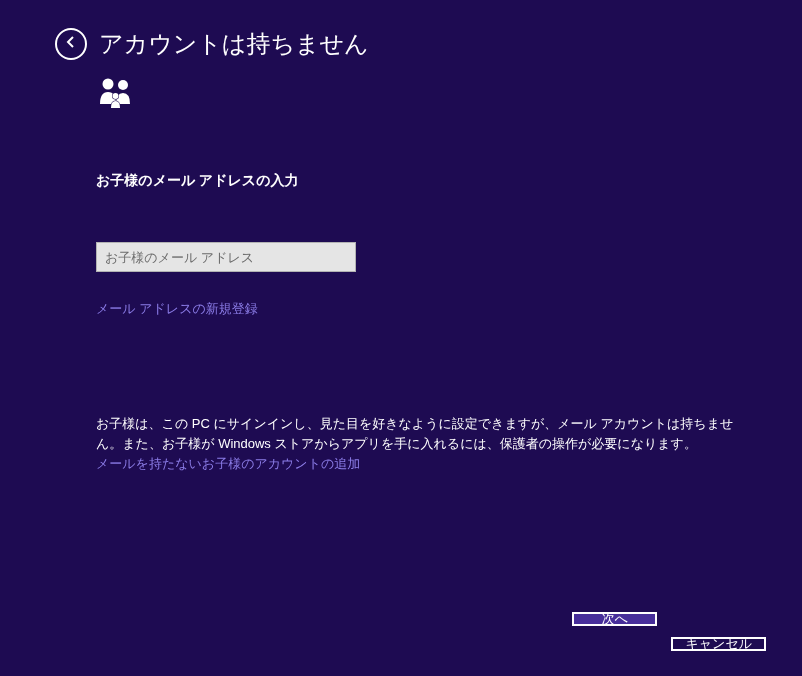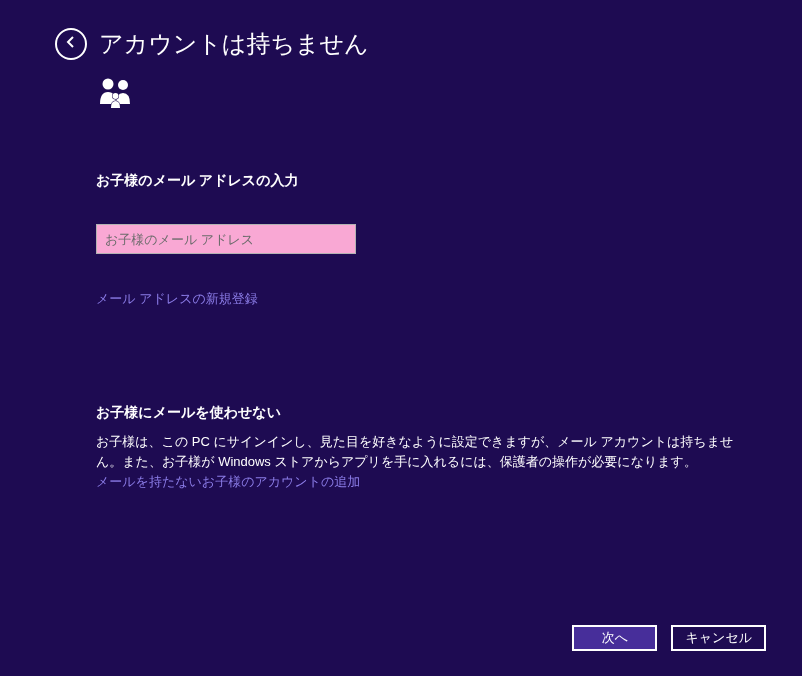--- a/index.html
+++ b/index.html
@@ -74,71 +74,72 @@
       margin-bottom: 10px;
       font-family: Liberation Serif, serif;
     }
     .section-text {
       font-size: 13px;
       line-height: 1.55;
     }
     .email-input {
       width: 260px;
       height: 30px;
-      background: #f9a8d4;
+      background: #e5e5e5;
       border: 1px solid #b3b3b3;
       padding: 0 8px;
       font-size: 13px;
       color: #333333;
-      margin-top: 34px;
+      margin-top: 52px;
       display: block;
       outline: none;
     }
     .email-input::placeholder {
       color: #6b6b6b;
     }
     .link {
       color: #8c7de8;
       font-size: 13px;
       display: inline-block;
       cursor: pointer;
       text-decoration: none;
     }
     .link-1 {
-      margin-top: 36px;
+      margin-top: 28px;
     }
     .link-2 {
     }
     .footer {
       position: absolute;
       bottom: 25px;
       right: 36px;
       display: flex;
       gap: 14px;
     }
     .btn {
       min-width: 85px;
-      height: 26px;
+      height: 14px;
       font-size: 13px;
       display: flex;
       align-items: center;
       justify-content: center;
       cursor: pointer;
       color: #ffffff;
       font-family: inherit;
     }
     .btn-primary {
       background-color: #472e9a;
       border: 2px solid #ffffff;
       padding: 0 24px;
     }
     .btn-secondary {
       background-color: transparent;
       border: 2px solid #ffffff;
       padding: 0 12px;
+      margin-top: 25px;
     }
   </style>
 </head>
 <body>
 
 <div class="header">
   <div class="back-button">
     <span>
       <svg viewBox="0 0 16 16" fill="none" stroke="#ffffff" stroke-width="2">
         <path d="M10 3 L5 8 L10 13"></path>
@@ -163,21 +164,20 @@
   </span>
 </div>
 
 <div class="section section-1">
   <div class="section-title">お子様のメール アドレスの入力</div>
   <input type="text" class="email-input" placeholder="お子様のメール アドレス" style="">
   <a class="link link-1">メール アドレスの新規登録</a>
 </div>
 
 <div class="section section-2">
-  <div class="section-title">お子様にメールを使わせない</div>
   <p class="section-text">お子様は、この PC にサインインし、見た目を好きなように設定できますが、メール アカウントは持ちません。また、お子様が Windows ストアからアプリを手に入れるには、保護者の操作が必要になります。</p>
   <a class="link link-2">メールを持たないお子様のアカウントの追加</a>
 </div>
 
 <div class="footer">
   <button class="btn btn-primary">次へ</button>
   <button class="btn btn-secondary">キャンセル</button>
 </div>
 
 </body></html>

